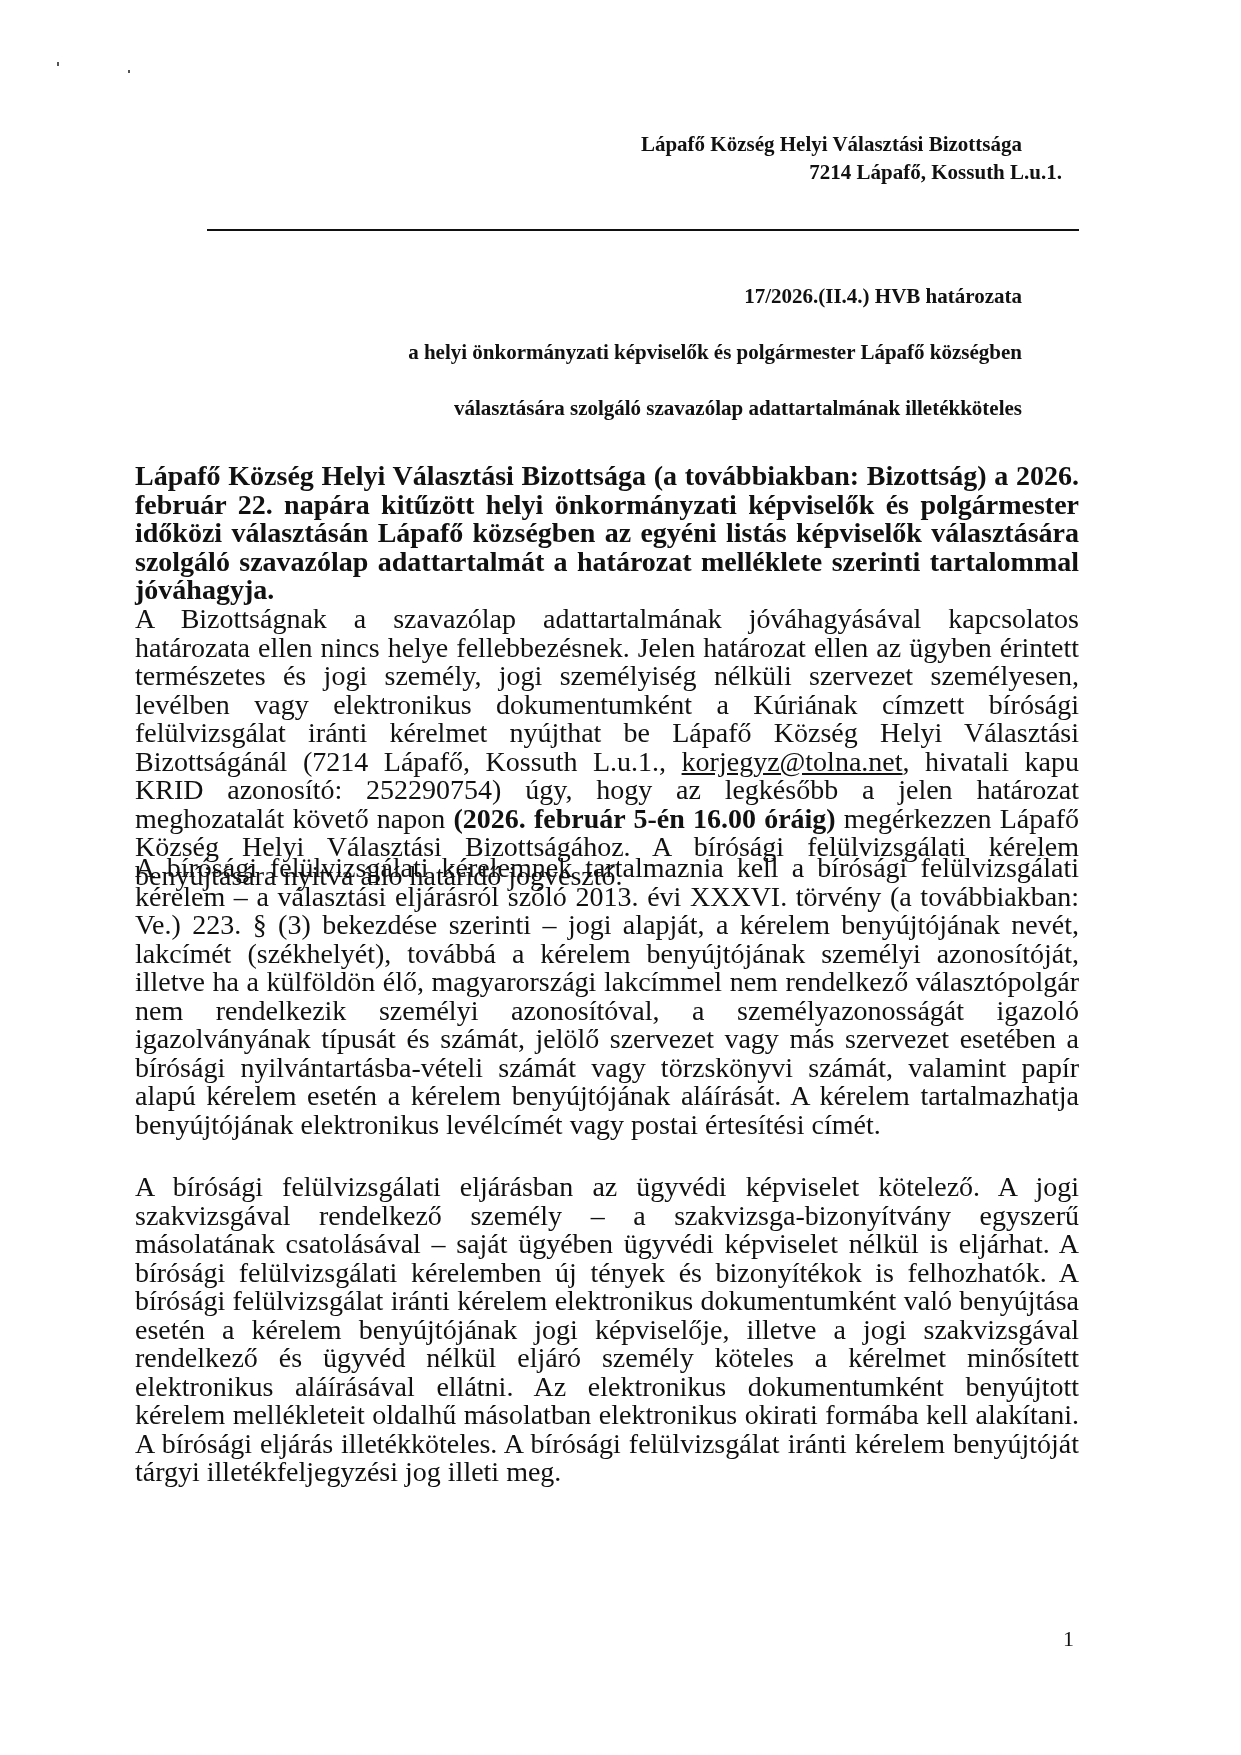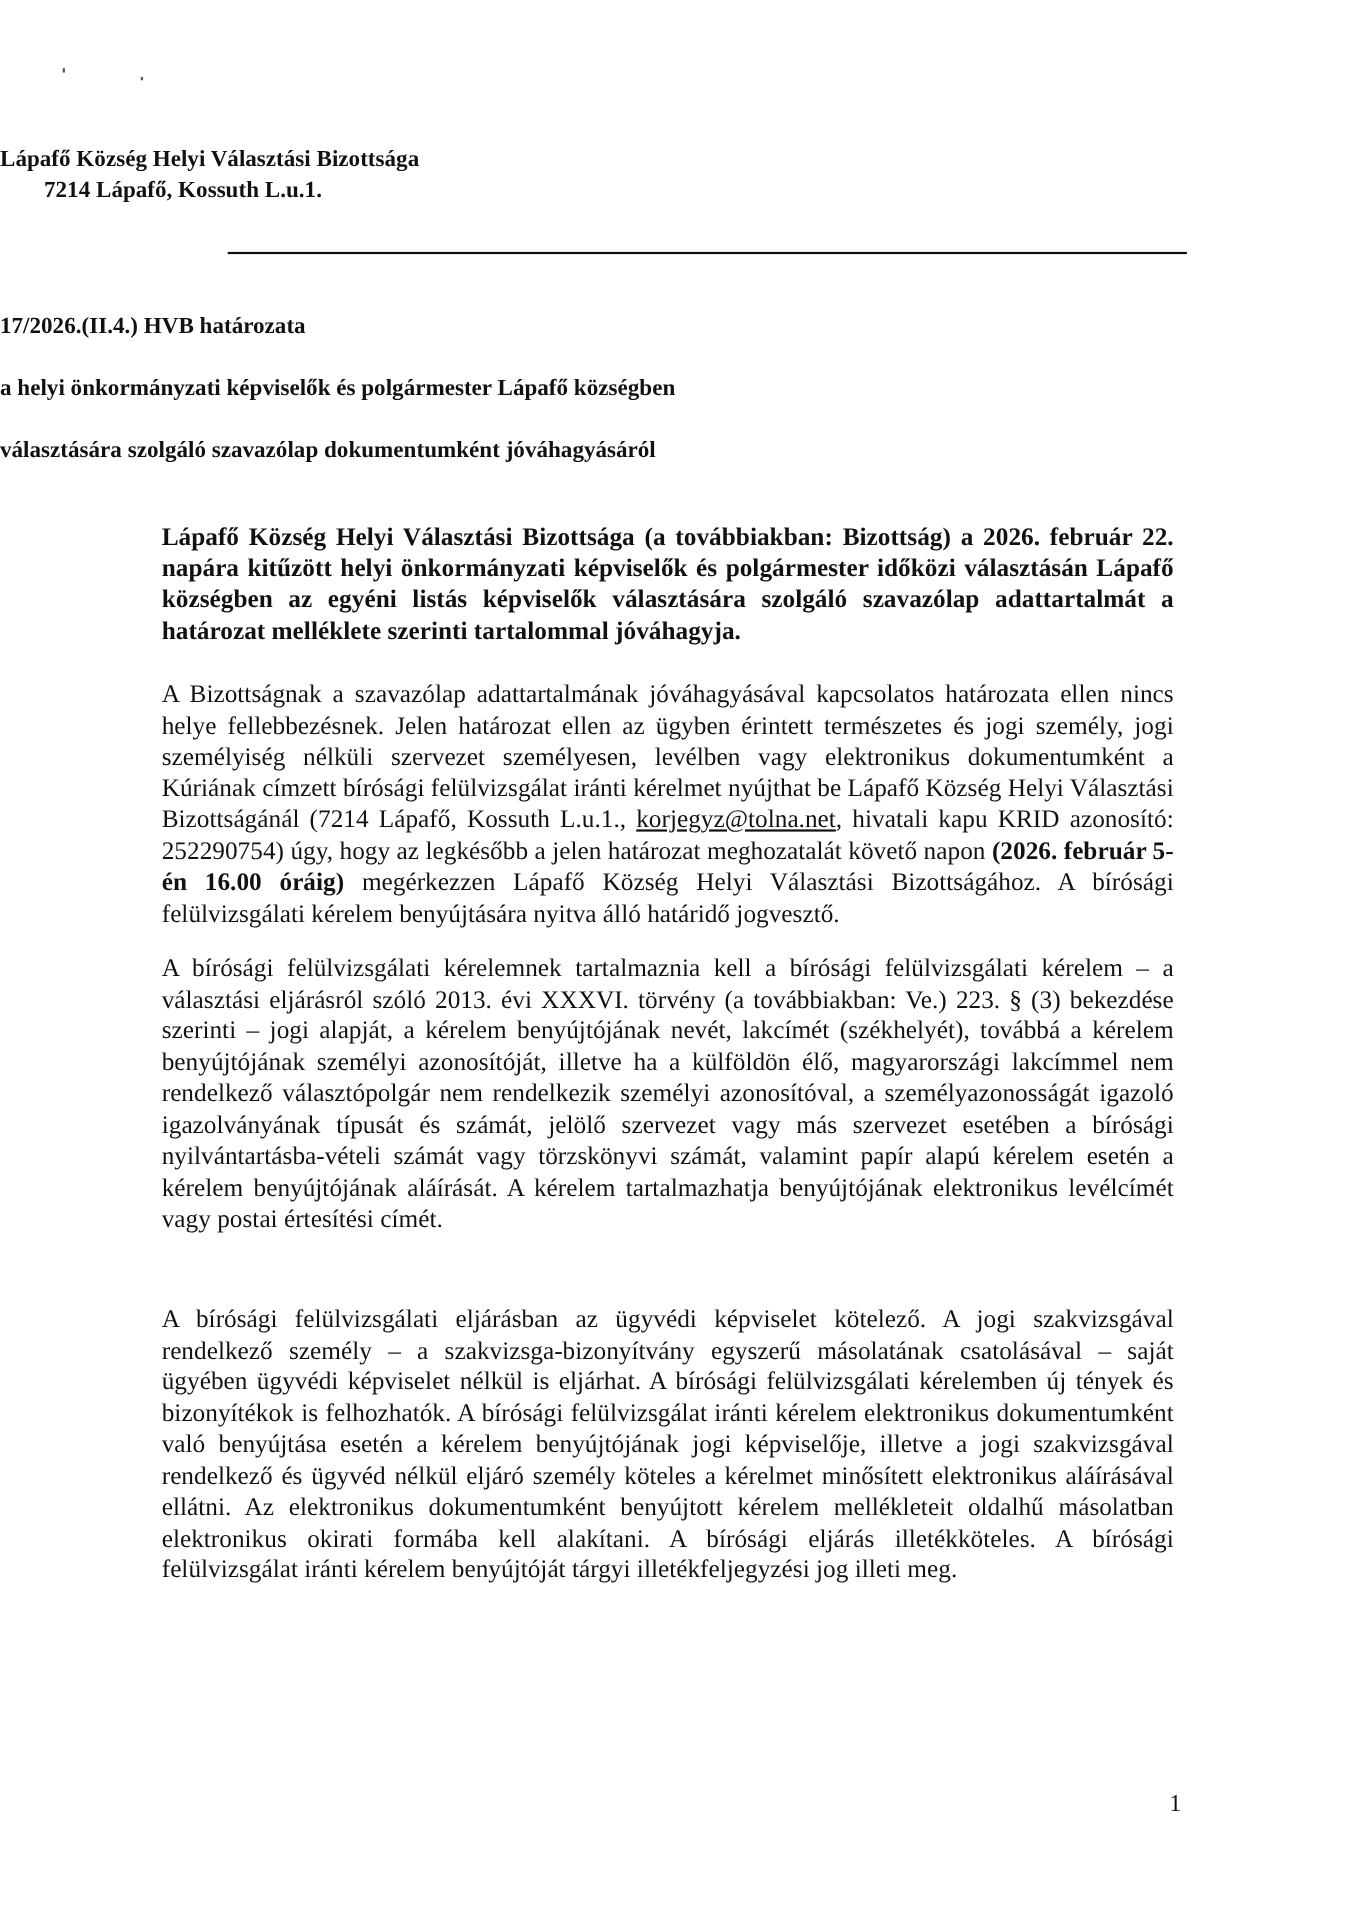--- a/index.html
+++ b/index.html
@@ -1,25 +1,25 @@
 <!DOCTYPE html>
 <html><head>
 <meta charset="utf-8">
 <style>
   html, body { margin: 0; padding: 0; background: #ffffff; }
   body { width: 1241px; height: 1755px; position: relative; overflow: hidden;
          font-family: "Liberation Serif", "DejaVu Serif", serif; color: #111; }
   .page { position: absolute; left: 0; top: 0; width: 1241px; height: 1755px; }
   .speck { position: absolute; background: #555; }
-  .hdr { position: absolute; left: 0; width: 1022px; text-align: left; font-weight: bold;
+  .hdr { position: absolute; left: 0; width: 1022px; text-align: right; font-weight: bold;
          font-size: 21px; line-height: 28px; }
   .rule { position: absolute; left: 207px; top: 229px; width: 872px; height: 0;
           border-top: 2px solid #111; }
   .body-block { position: absolute; left: 135px; width: 944px; }
-  .para { margin: 12px; font-size: 23px; line-height: 28.5px; text-align: justify;
+  .para { margin: 0; font-size: 28px; line-height: 28.5px; text-align: justify;
           text-align-last: left; }
   .bold { font-weight: bold; }
   .link { text-decoration: underline; }
   .pagenum { position: absolute; left: 1063px; top: 1626px; font-size: 22px; }
 </style>
 </head>
 <body>
 
 <div class="page">
 
@@ -27,21 +27,21 @@
   <div class="speck" style="left:128px;top:70px;width:2px;height:3px;"></div>
 
   <div class="hdr" style="top:130px;">Lápafő Község Helyi Választási Bizottsága</div>
   <div class="hdr" style="top:158px;padding-left:40px;">7214 Lápafő, Kossuth L.u.1.</div>
 
   <div class="rule"></div>
 
   <div class="hdr" style="top:282px;">17/2026.(II.4.) HVB határozata</div>
 
   <div class="hdr" style="top:338px;">a helyi önkormányzati képviselők és polgármester Lápafő községben</div>
-  <div class="hdr" style="top:394px;">választására  szolgáló szavazólap dokumentumként jóváhagyásáról</div>
+  <div class="hdr" style="top:394px;">választására  szolgáló szavazólap adattartalmának illetékköteles</div>
 
   <div class="body-block" style="top:462px;">
     <p class="para bold">Lápafő Község Helyi Választási Bizottsága (a továbbiakban: Bizottság) a 2026. február 22. napára kitűzött helyi önkormányzati képviselők és polgármester időközi választásán Lápafő községben az egyéni listás képviselők választására szolgáló szavazólap adattartalmát a határozat melléklete szerinti tartalommal jóváhagyja.</p>
   </div>
 
   <div class="body-block" style="top:605px;">
     <p class="para"><span>A Bizottságnak a szavazólap adattartalmának jóváhagyásával kapcsolatos határozata ellen nincs helye fellebbezésnek. Jelen határozat ellen az ügyben érintett természetes és jogi személy, jogi személyiség nélküli szervezet személyesen, levélben vagy elektronikus dokumentumként a Kúriának címzett bírósági felülvizsgálat iránti kérelmet nyújthat be Lápafő Község Helyi Választási Bizottságánál (7214 Lápafő, Kossuth L.u.1., </span><span class="link">korjegyz@tolna.net</span><span>, hivatali kapu KRID azonosító: 252290754) úgy, hogy az legkésőbb a jelen határozat meghozatalát követő napon </span><span class="bold">(2026. február 5-én 16.00 óráig)</span><span> megérkezzen Lápafő Község Helyi Választási Bizottságához. A bírósági felülvizsgálati kérelem benyújtására nyitva álló határidő jogvesztő.</span></p>
   </div>
 
   <div class="body-block" style="top:854px;">

